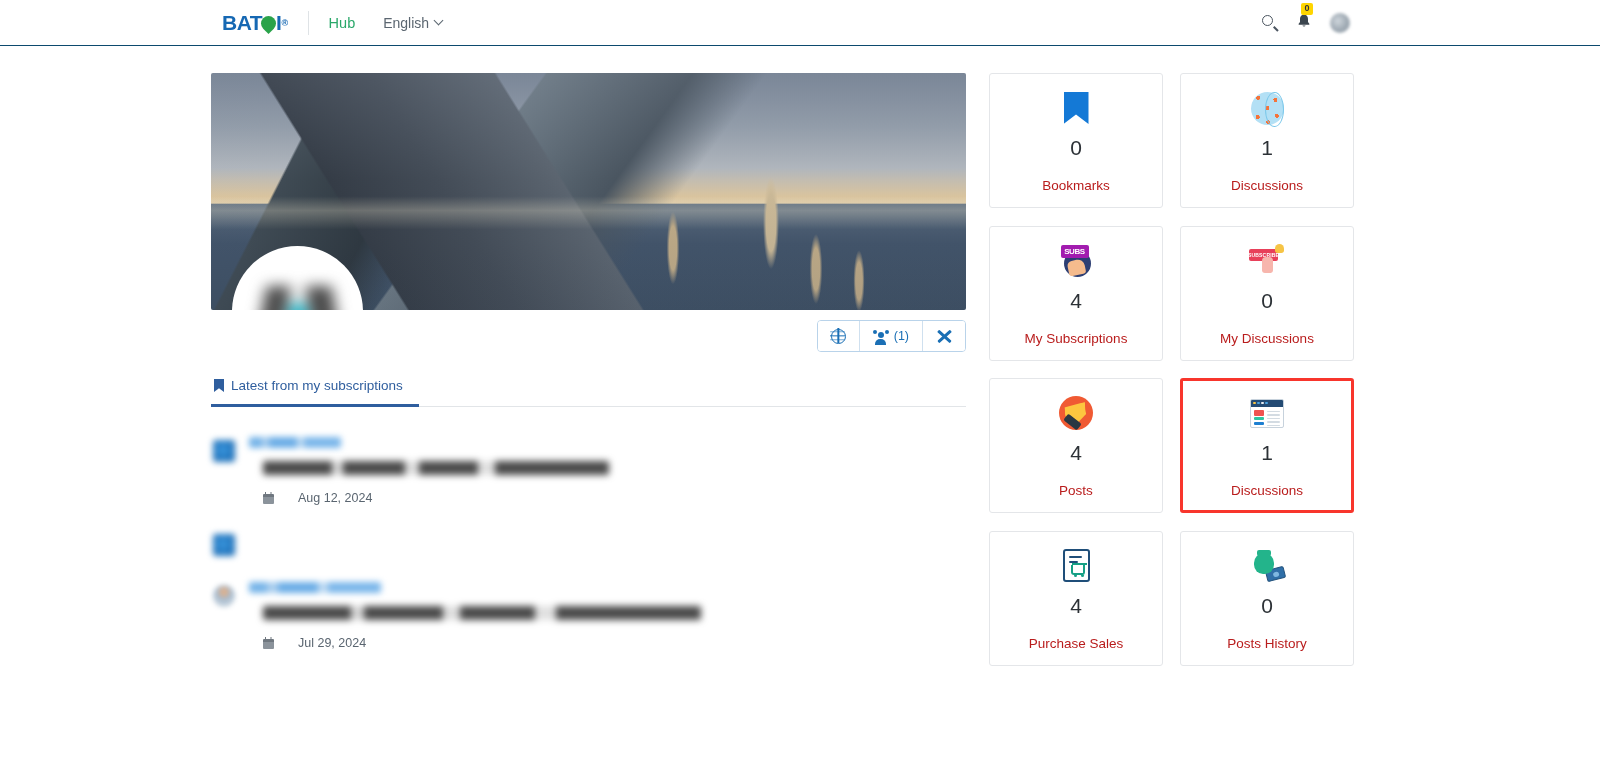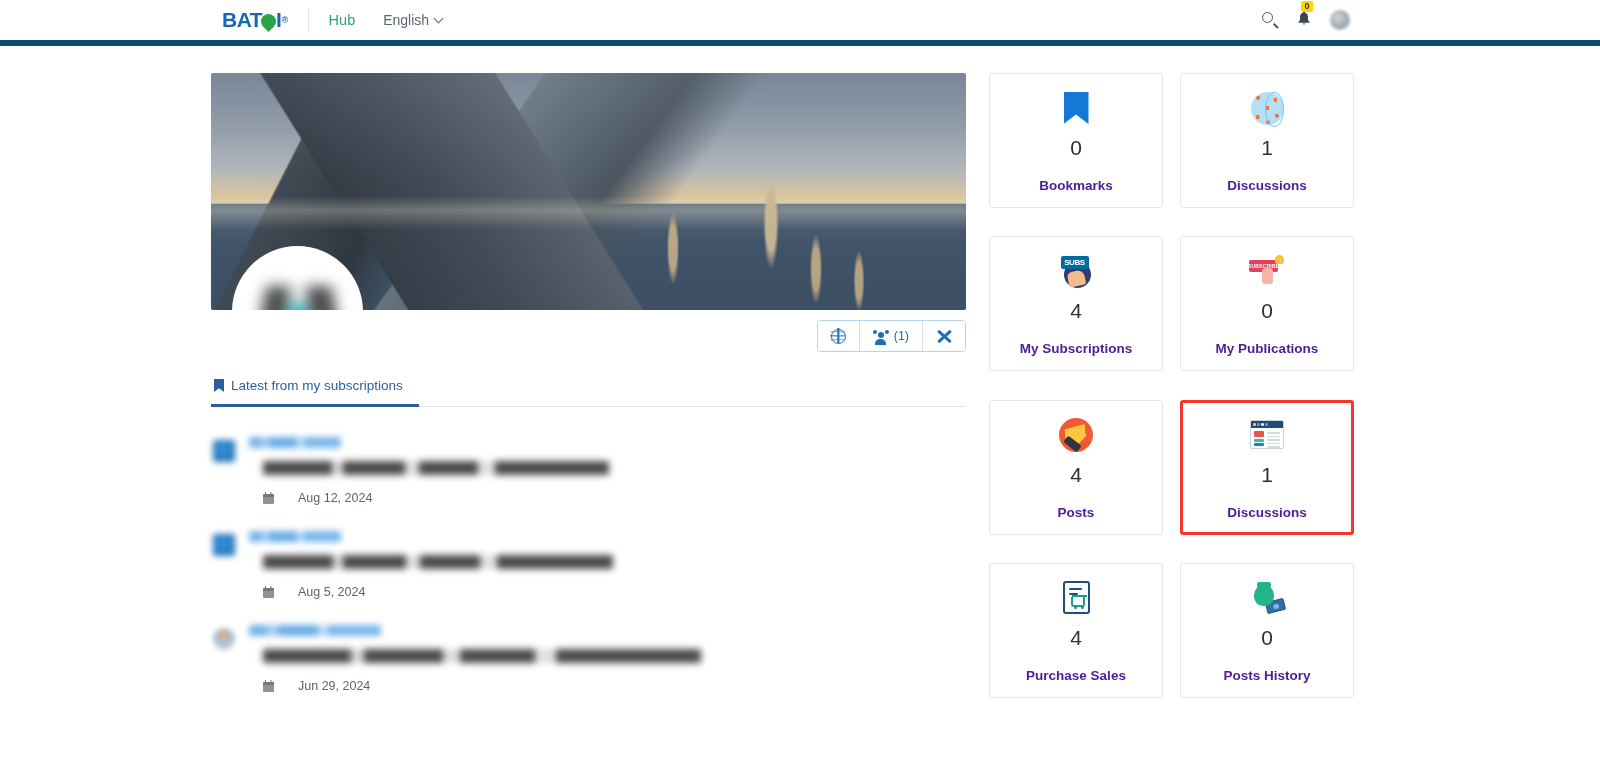--- a/index.html
+++ b/index.html
@@ -7,21 +7,21 @@
     width: 1600px; height: 773px;
     background: #ffffff;
     font-family: "Liberation Sans", sans-serif;
     overflow: hidden;
   }
 
   
   .topbar {
     height: 46px;
     background: #ffffff;
-    border-bottom: 6px solid #0c4a6e;
+    border-bottom: 1px solid #0c4a6e;
     display: flex;
     align-items: center;
     position: relative;
   }
   .brand-zone { display: flex; align-items: center; margin-left: 222px; }
   .logo {
     font-size: 21px; font-weight: 700; letter-spacing: -0.5px;
     color: #1668b3; font-family: "Liberation Sans", sans-serif;
     display: flex; align-items: center;
   }
@@ -207,21 +207,21 @@
 
   
   .stat-card {
     width: 174px; height: 135px; border: 1px solid #e4e6e9; border-radius: 3px;
     background: #fff; display: flex; flex-direction: column;
     align-items: center; justify-content: center; cursor: pointer;
   }
   .stat-card.hl { border: 3px solid #f8352c; }
   .stat-ic { height: 40px; display: flex; align-items: center; justify-content: center; }
   .stat-num { font-size: 21px; color: #2c3136; margin-top: 8px; font-weight: 400; }
-  .stat-lbl { font-size: 13.5px; color: #4c1d95; margin-top: 18px; font-weight: bold; }
+  .stat-lbl { font-size: 13.5px; color: #b91c1c; margin-top: 18px; }
 
   
   .ic-bookmark {
     width: 25px; height: 32px; background: #1479d6;
     clip-path: polygon(0 0, 100% 0, 100% 100%, 50% 70%, 0 100%);
   }
   .ic-globe-net {
     width: 33px; height: 33px; border-radius: 50%; background: #b3e0f5; position: relative;
   }
   .ic-globe-net::before {
@@ -242,21 +242,21 @@
   .ic-subs .circ {
     position: absolute; left: 5px; top: 6px; width: 27px; height: 27px; border-radius: 50%;
     background: #2c3e73; overflow: hidden;
   }
   .ic-subs .hand {
     position: absolute; left: 9px; top: 16px; width: 17px; height: 15px;
     background: #f5bb8d; border-radius: 5px 7px 3px 3px; transform: rotate(-12deg);
   }
   .ic-subs .tag {
     position: absolute; left: 2px; top: 1px; width: 28px; height: 13px;
-    background: #0369a1; border-radius: 2px; color: #fff; font-size: 8px;
+    background: #a21caf; border-radius: 2px; color: #fff; font-size: 8px;
     font-weight: 700; letter-spacing: -0.4px; display: flex;
     align-items: center; justify-content: center; font-family: "Liberation Sans", sans-serif;
   }
   .ic-subr { width: 36px; height: 33px; position: relative; }
   .ic-subr .tag2 {
     position: absolute; left: 0; top: 5px; width: 29px; height: 12px;
     background: #e8405a; border-radius: 2px; color: #fff; font-size: 5px;
     font-weight: 700; display: flex; align-items: center; justify-content: center;
     letter-spacing: 0.2px;
   }
@@ -417,46 +417,35 @@
               </span>
             <span>Aug 12, 2024</span>
           </div>
         </div>
       </div>
 
       <div class="feed-item">
         <div class="f-avatar">
             <div class="f-av-sq"></div>
           </div>
-        <div class="f-body">
-          <div class="f-author"></div>
-          <div class="f-title w2"></div>
-          <div class="f-date">
-            <span class="cal-ic">
-                <i></i>
-                <b></b>
-              </span>
-            <span>Aug 5, 2024</span>
-          </div>
-        </div>
       </div>
 
       <div class="feed-item">
         <div class="f-avatar">
             <div class="f-av-rd"></div>
           </div>
         <div class="f-body">
           <div class="f-author wide"></div>
           <div class="f-title w3"></div>
           <div class="f-date">
             <span class="cal-ic">
                 <i></i>
                 <b></b>
               </span>
-            <span>Jun 29, 2024</span>
+            <span>Jul 29, 2024</span>
           </div>
         </div>
       </div>
 
     </div>
   </div>
 
   <div class="right-col">
 
     <div class="stat-card">
@@ -489,21 +478,21 @@
 
     <div class="stat-card">
       <div class="stat-ic">
         <div class="ic-subr">
           <div class="tag2">SUBSCRIBE</div>
           <div class="hand2"></div>
             <div class="bell2"></div>
         </div>
       </div>
       <div class="stat-num">0</div>
-      <div class="stat-lbl">My Publications</div>
+      <div class="stat-lbl">My Discussions</div>
     </div>
 
     <div class="stat-card">
       <div class="stat-ic">
         <div class="ic-pen">
             <div class="nib"></div>
             <div class="tip"></div>
           </div>
       </div>
       <div class="stat-num">4</div>

